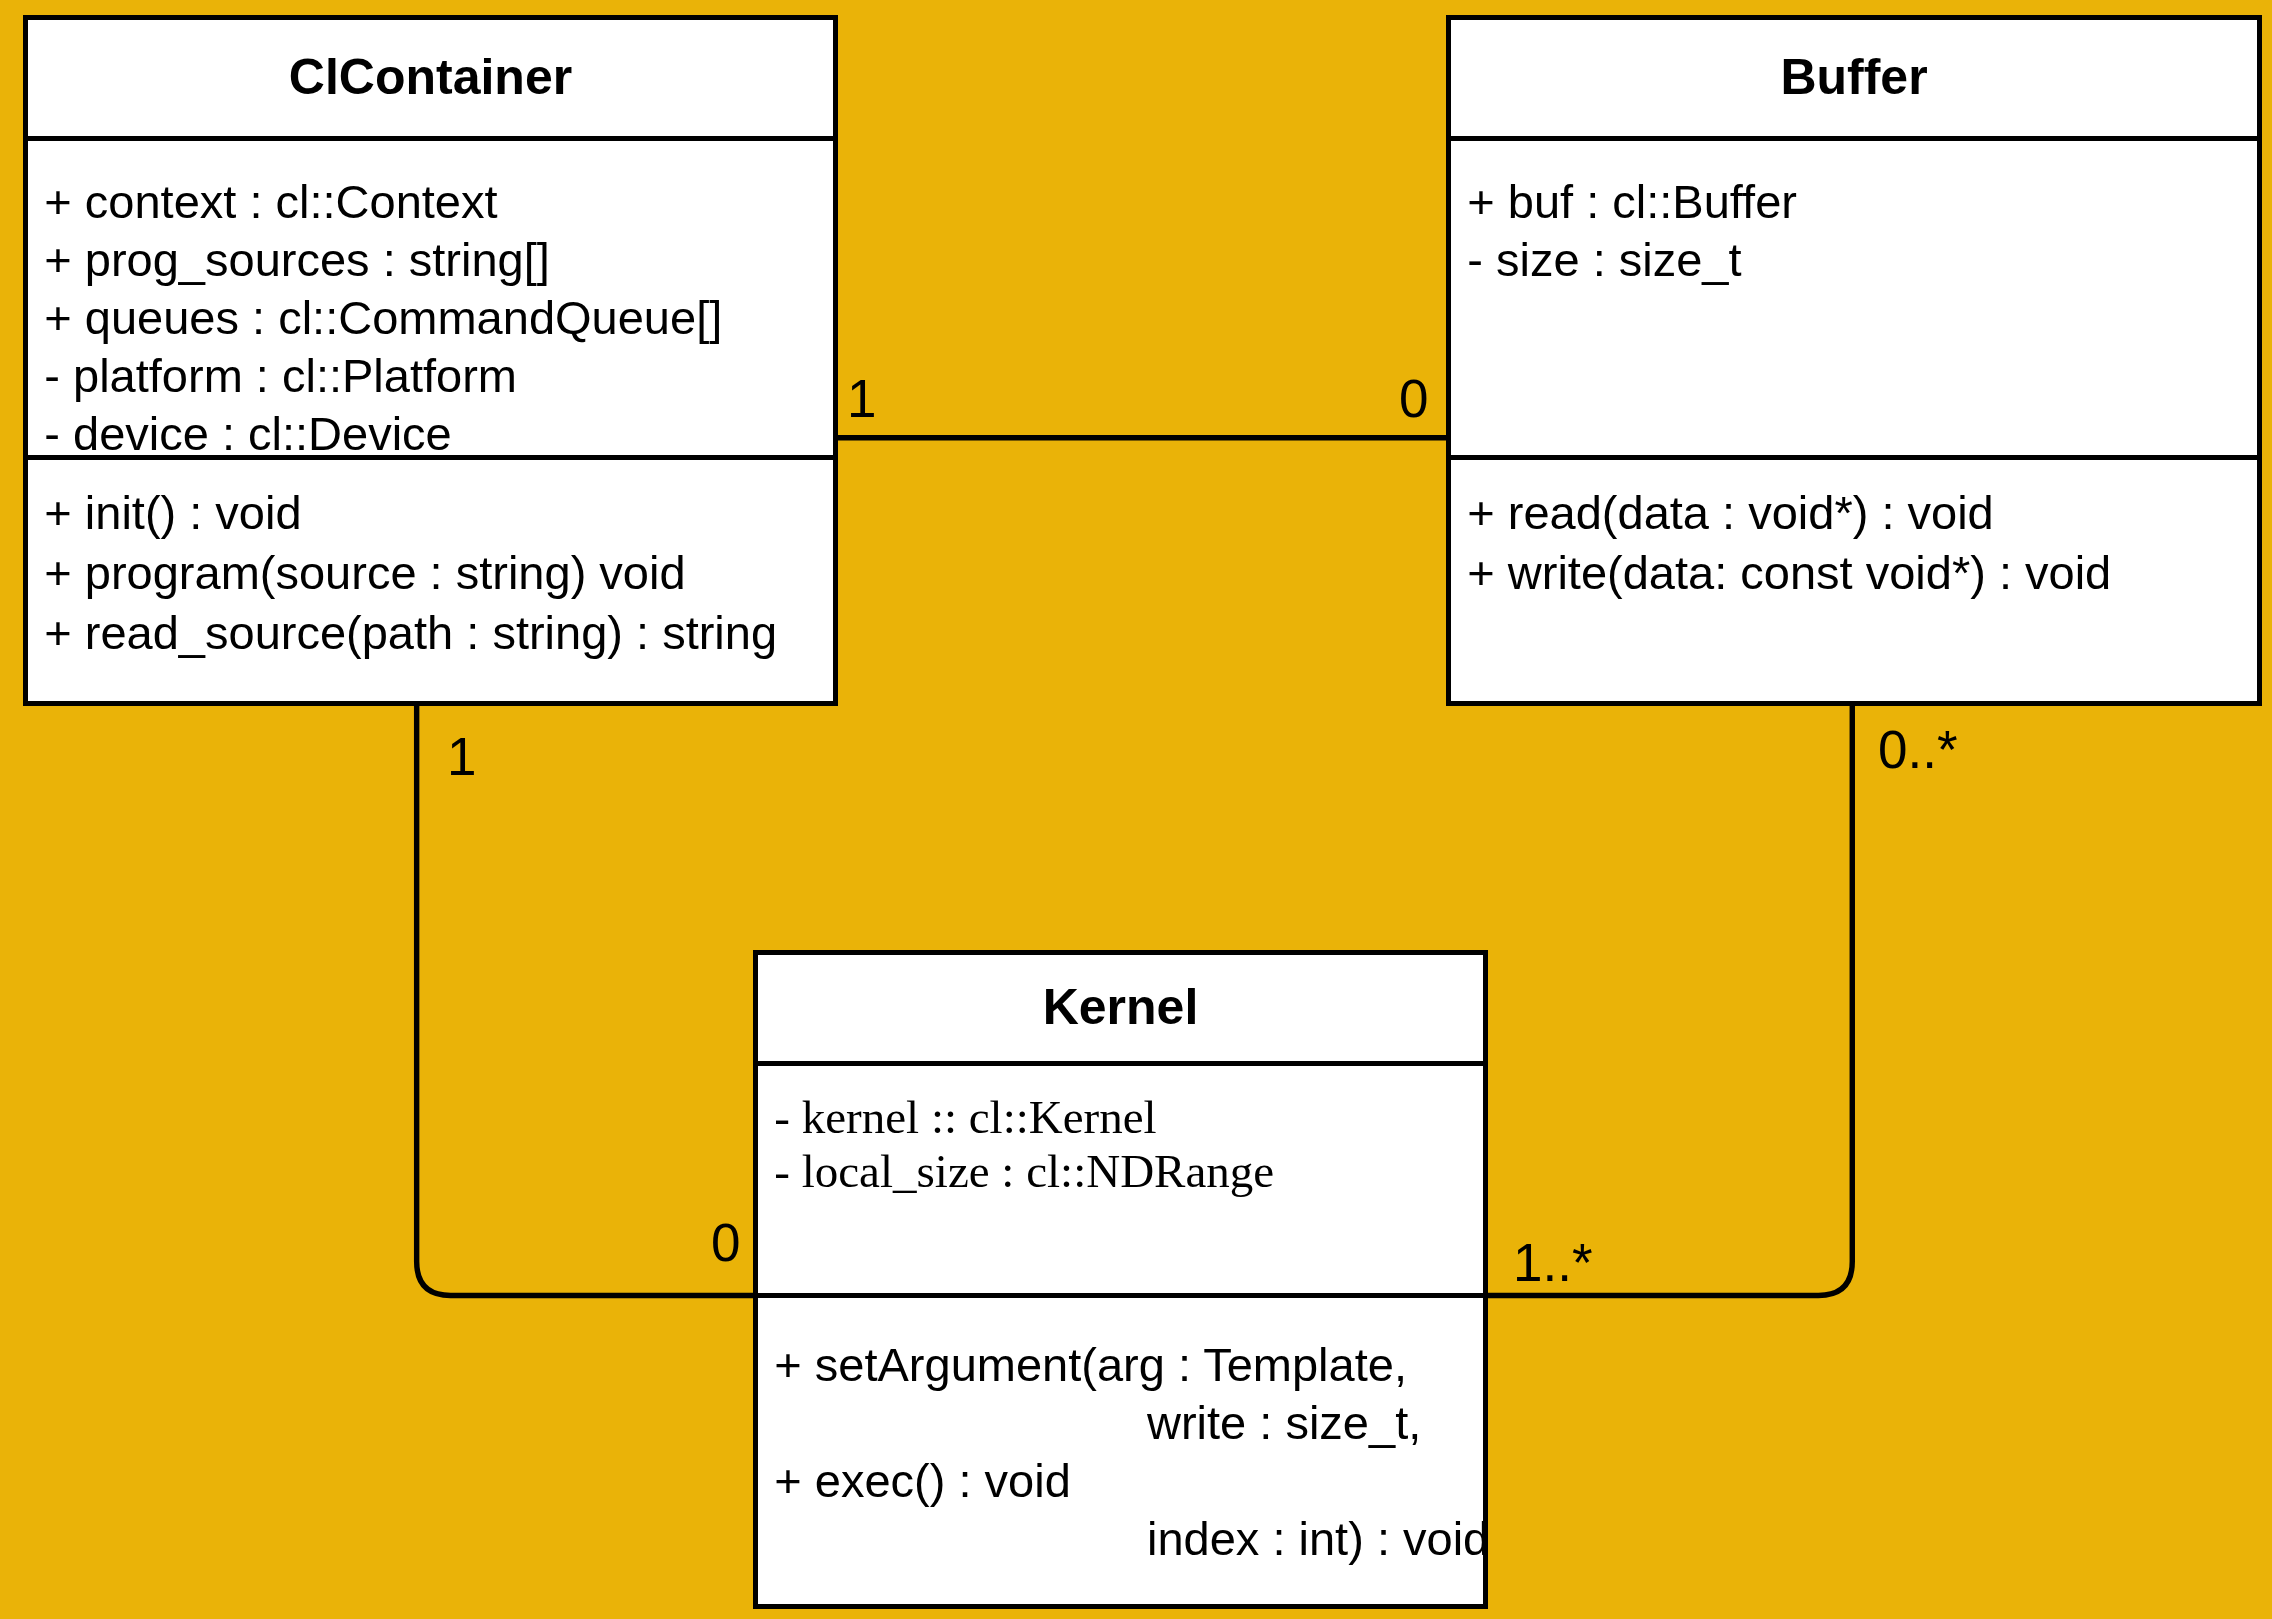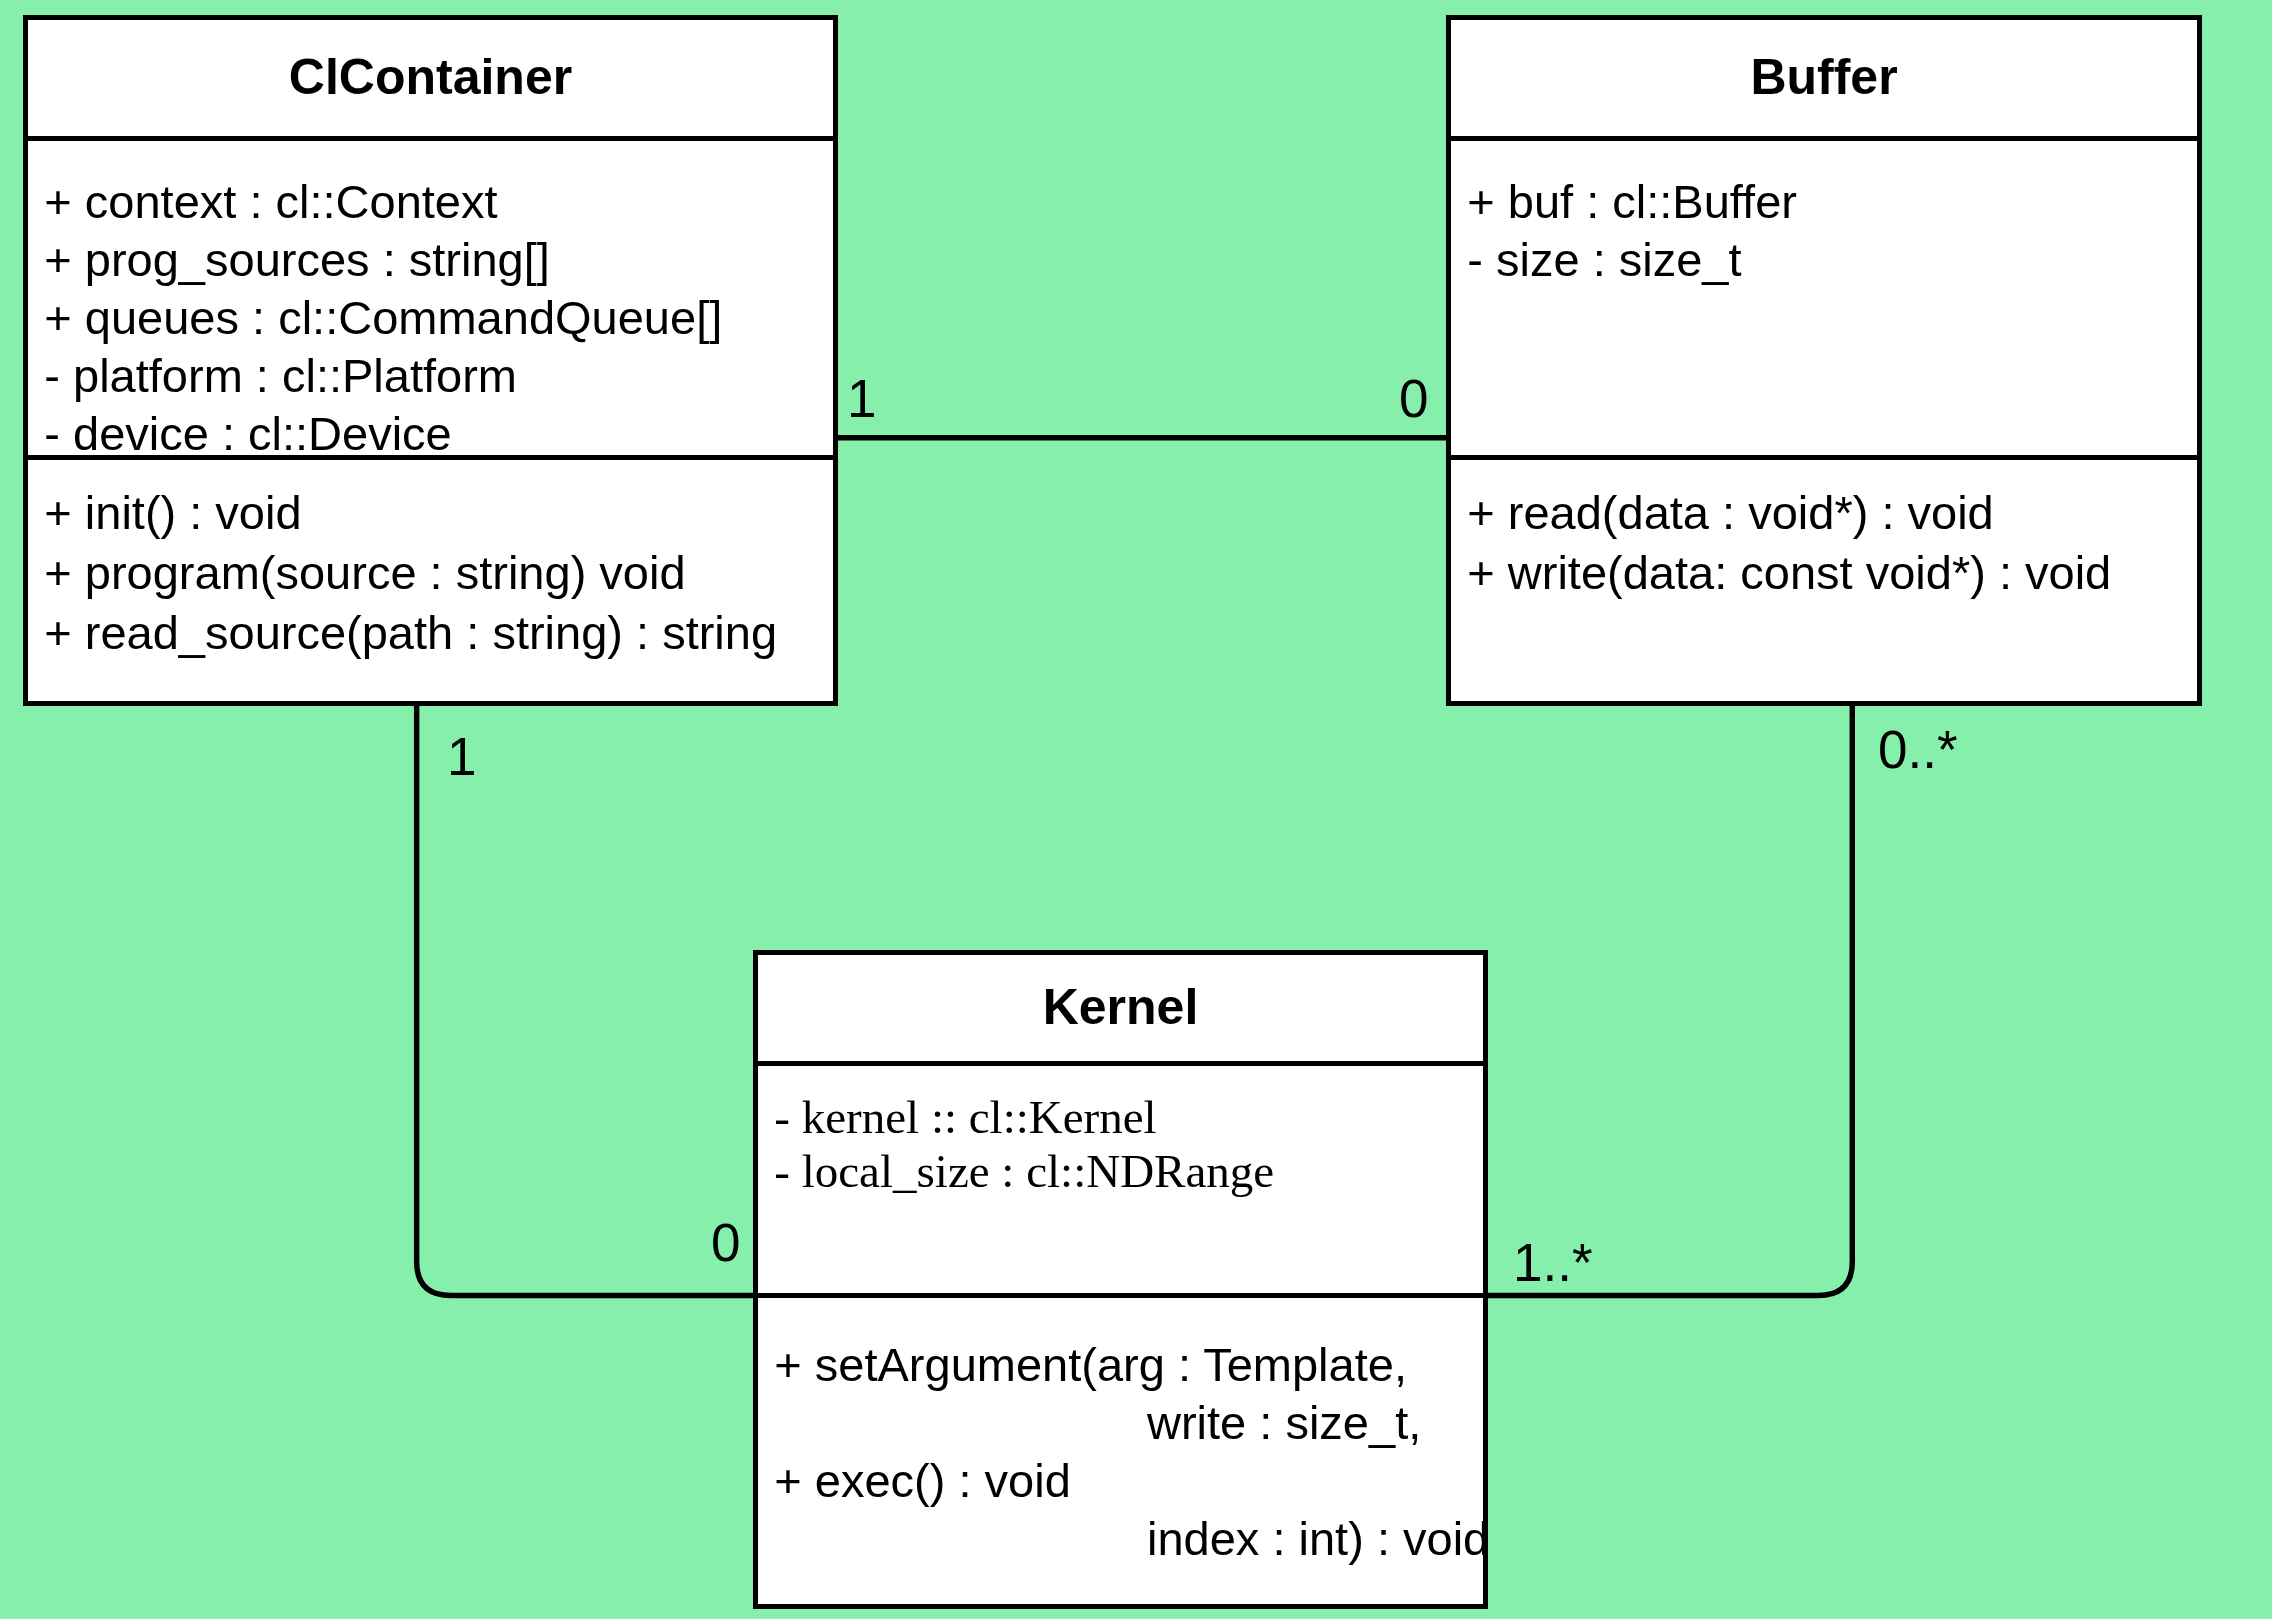--- a/index.html
+++ b/index.html
@@ -1,20 +1,20 @@
 <!DOCTYPE html>
 <html style="font-size:11px"><head>
 <meta charset="utf-8">
 <style>
   html, body { margin: 0; padding: 0; background: #ffffff; }
   .canvas {
     position: relative;
     width: 2273px;
     height: 1620px;
-    background: #86efac;
+    background: #eab308;
     font-family: "Liberation Sans", sans-serif;
     color: #000000;
     overflow: hidden;
   }
   .connector-layer {
     position: absolute;
     left: 0; top: 0;
     width: 2273px; height: 1620px;
   }
   .uml-class {
@@ -50,21 +50,21 @@
 
   
   .k-title   { height: 111px; line-height: 104px; }
   .k-attrs   { height: 232px; padding-top: 24.4px; }
   .k-attrs   .uml-line { height: 54px; line-height: 54px; font-family: Liberation Serif, serif; }
   .k-methods { height: 305px; padding-top: 38px; }
   .k-methods .uml-line { height: 58px; line-height: 58px; }
   .k-methods .uml-line.cont { padding-left: 389px; }
 
   .box-clcontainer { left: 23px;   top: 15px;   width: 815px; height: 691px; }
-  .box-buffer      { left: 1446px; top: 15px;   width: 756px; height: 691px; }
+  .box-buffer      { left: 1446px; top: 15px;   width: 816px; height: 691px; }
   .box-kernel      { left: 753px; top: 950px; width: 735px; height: 659px;  }
 
   .mult-label {
     position: absolute;
     font-size: 53px;
     line-height: 53px;
     white-space: nowrap;
   }
   .mult-cb-left   { left: 847px; top: 372px;  }
   .mult-cb-right  { left: 1399px; top: 372px;  }

